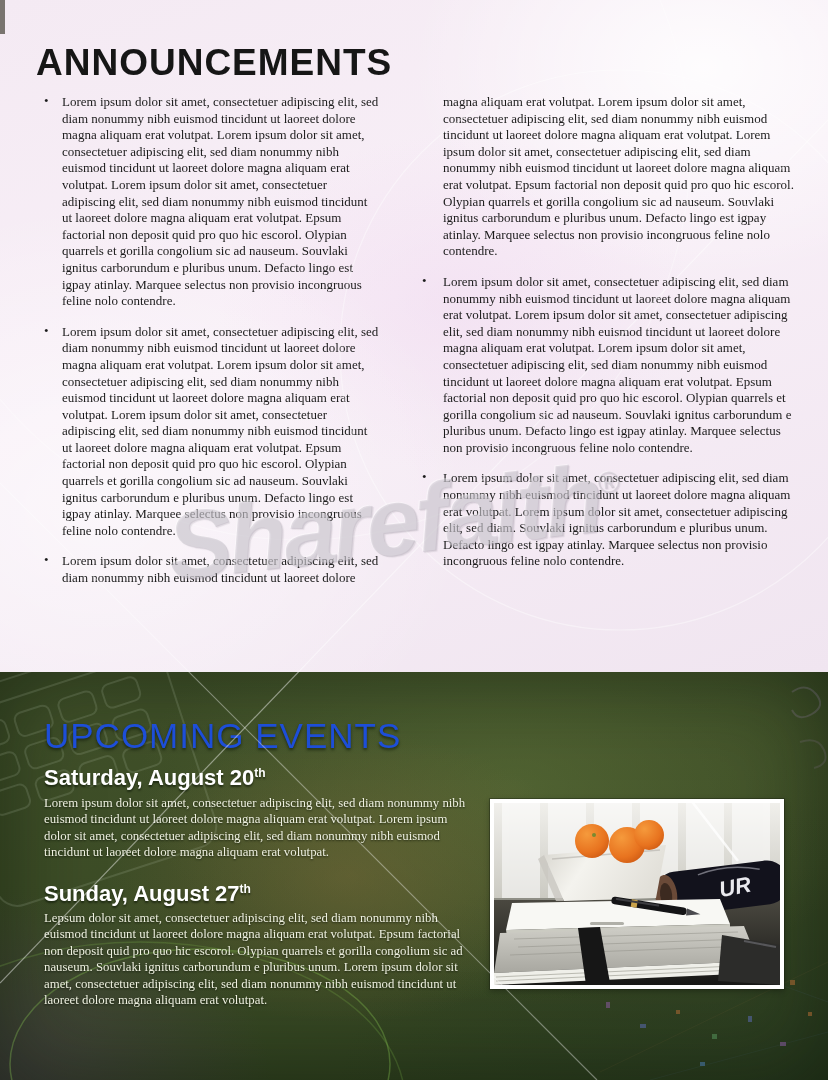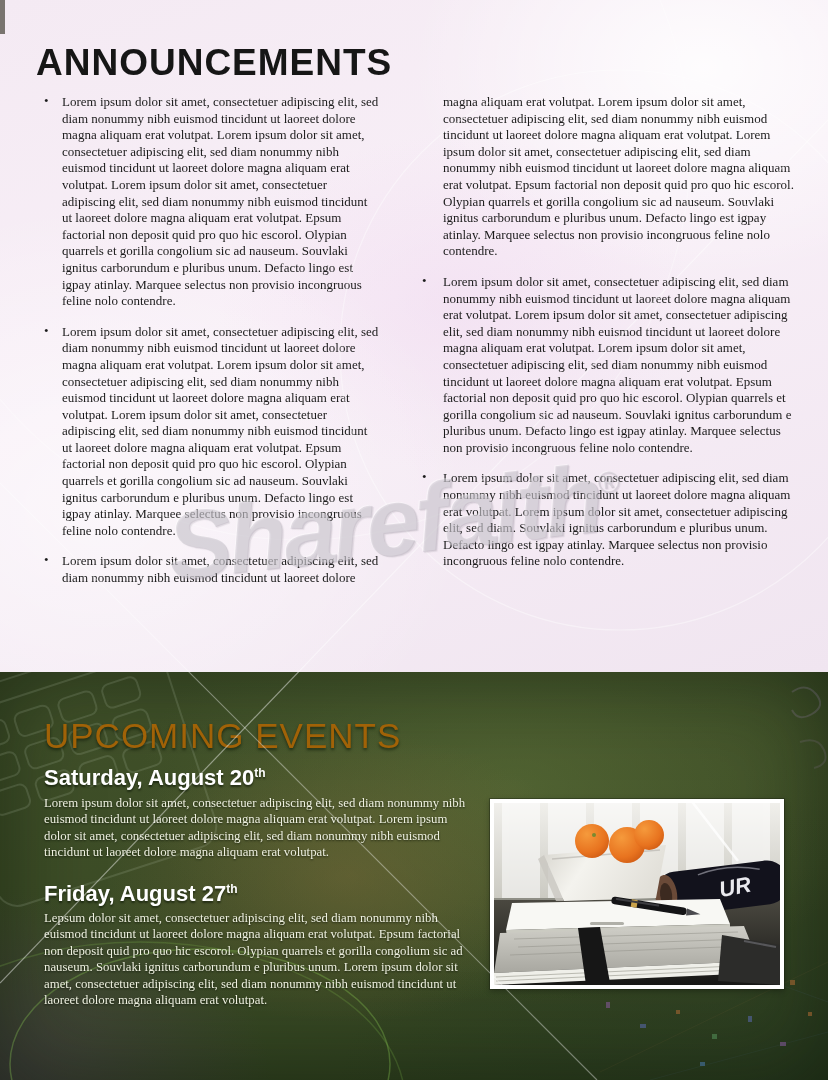--- a/index.html
+++ b/index.html
@@ -42,21 +42,21 @@
       radial-gradient(ellipse 340px 210px at 42% 50%, rgba(135,110,60,.40), transparent 70%),
       radial-gradient(ellipse 520px 300px at 62% 28%, rgba(95,115,58,.55), transparent 72%),
       radial-gradient(ellipse 380px 260px at 0% 100%, rgba(82,62,92,.50), transparent 72%),
       radial-gradient(ellipse 640px 420px at 100% 110%, rgba(38,56,32,.65), transparent 78%),
       linear-gradient(175deg, #41512a 0%, #3c4c26 55%, #2f401f 100%);
     box-shadow: inset 0 0 90px rgba(10,20,8,.55);
   }
   .texture-svg { position:absolute; left:0; top:0; width:828px; height:408px; }
   .events-title {
     position:absolute; left:44px; top:716px;
-    font-size:35px; font-weight:400; letter-spacing:1px; color:#a16207;
+    font-size:35px; font-weight:400; letter-spacing:1px; color:#1d4ed8;
     text-shadow:0 2px 3px rgba(10,20,5,.6);
   }
   .event-date {
     position:absolute; left:44px;
     font-size:22px; font-weight:700; color:#ffffff;
     text-shadow:0 2px 2px rgba(10,20,5,.6);
   }
   .event-date sup { font-size:12px; }
   .event-date.d1 { top:765px; }
   .event-date.d2 { top:881px; }
@@ -187,21 +187,21 @@
         <span class="bullet">•</span>
         <span>Lorem ipsum dolor sit amet, consectetuer adipiscing elit, sed diam nonummy nibh euismod tincidunt ut laoreet dolore magna aliquam erat volutpat. Lorem ipsum dolor sit amet, consectetuer adipiscing elit, sed diam. Souvlaki ignitus carborundum e pluribus unum. Defacto lingo est igpay atinlay. Marquee selectus non provisio incongruous feline nolo contendre.</span>
       </div>
     </div>
 
     <h2 class="events-title">UPCOMING EVENTS</h2>
 
     <div class="event-date d1"><span>Saturday, August 20</span><sup>th</sup></div>
     <div class="event-desc p1">Lorem ipsum dolor sit amet, consectetuer adipiscing elit, sed diam nonummy nibh euismod tincidunt ut laoreet dolore magna aliquam erat volutpat. Lorem ipsum dolor sit amet, consectetuer adipiscing elit, sed diam nonummy nibh euismod tincidunt ut laoreet dolore magna aliquam erat volutpat.</div>
 
-    <div class="event-date d2"><span>Friday, August 27</span><sup>th</sup></div>
+    <div class="event-date d2"><span>Sunday, August 27</span><sup>th</sup></div>
     <div class="event-desc p2">Lepsum dolor sit amet, consectetuer adipiscing elit, sed diam nonummy nibh euismod tincidunt ut laoreet dolore magna aliquam erat volutpat. Epsum factorial non deposit quid pro quo hic escorol. Olypian quarrels et gorilla congolium sic ad nauseum. Souvlaki ignitus carborundum e pluribus unum. Lorem ipsum dolor sit amet, consectetuer adipiscing elit, sed diam nonummy nibh euismod tincidunt ut laoreet dolore magna aliquam erat volutpat.</div>
 
     <div class="event-photo">
       <svg viewBox="0 0 286 182">
         <defs>
           <linearGradient id="blindGrad" x1="0" y1="0" x2="0" y2="1">
             <stop offset="0" stop-color="#f0efeb"></stop>
               <stop offset="1" stop-color="#c9c8c0"></stop>
           </linearGradient>
           <linearGradient id="deskGrad" x1="0" y1="0" x2="0" y2="1">

